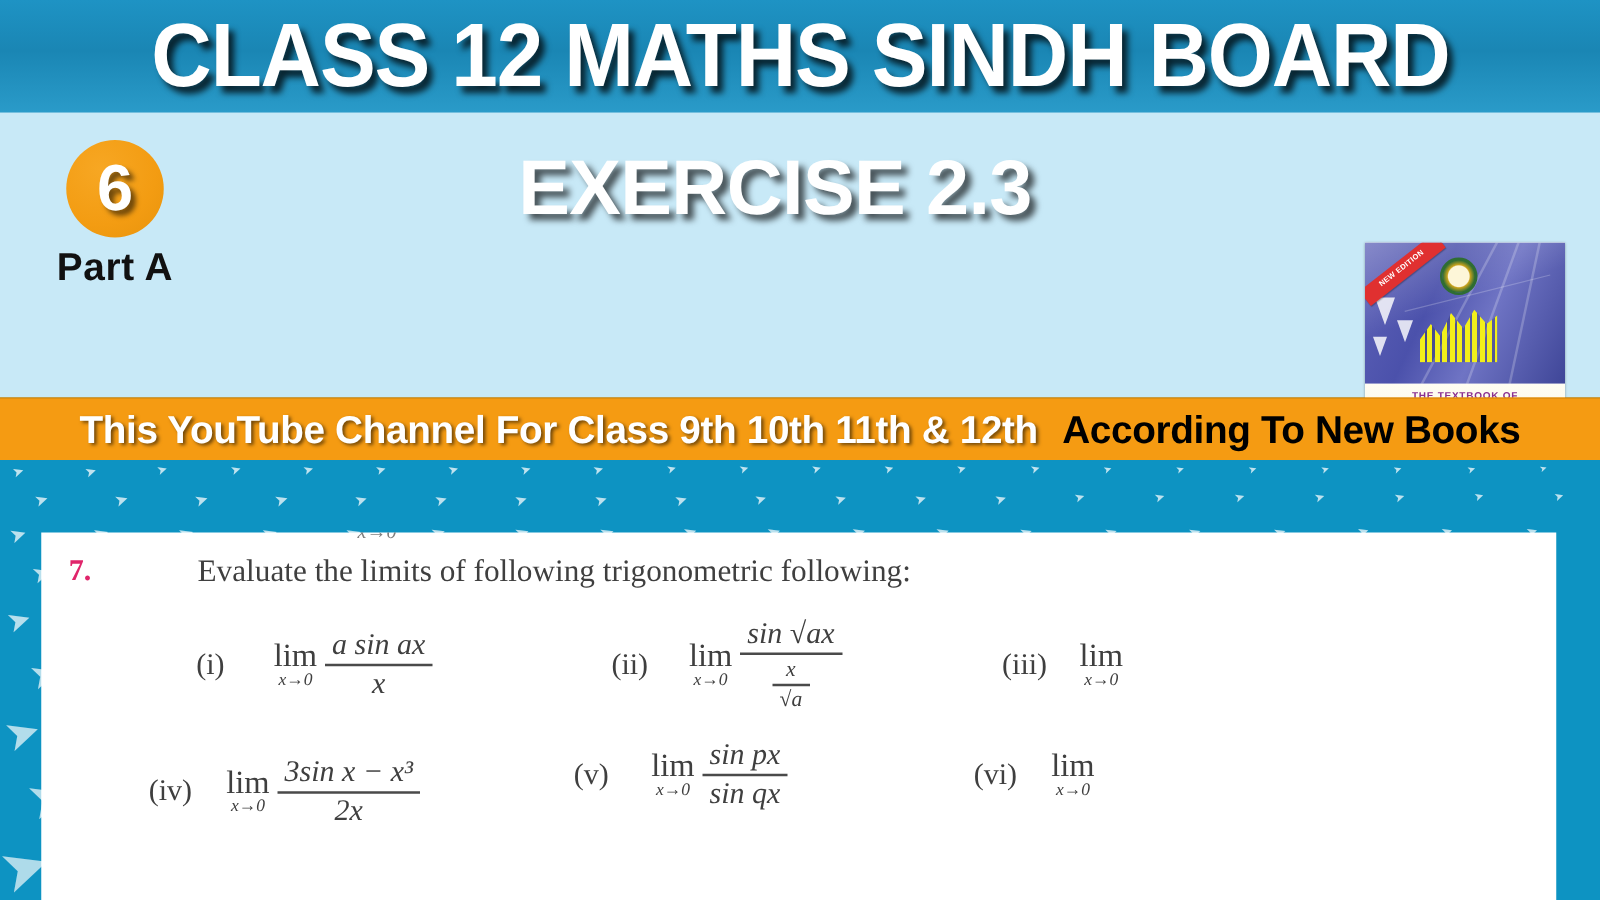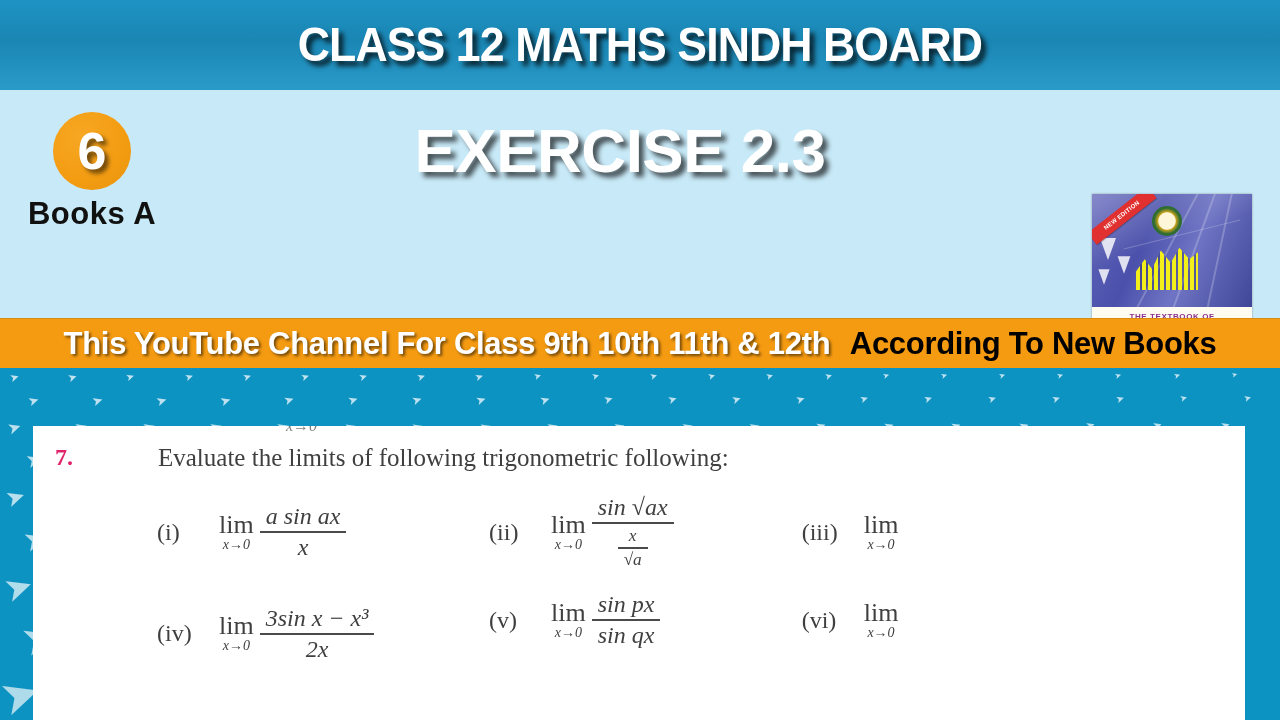--- a/index.html
+++ b/index.html
@@ -31,21 +31,21 @@
   }
   .title-band .main-title {
     position: absolute;
     left: 0; top: 50%;
     transform: translateY(-50%);
     width: 1280px;
     text-align: center;
     color: #ffffff;
     font-family: "Liberation Sans Narrow", "Liberation Sans", sans-serif;
     font-weight: bold;
-    font-size: 48px;
+    font-size: 72px;
     line-height: 72px;
     letter-spacing: -1px;
     transform-origin: center;
     text-shadow: 5px 5px 5px rgba(0,0,0,0.75);
     white-space: nowrap;
   }
   .title-band .main-title span { display: inline-block; transform: scaleX(0.93); }
 
   
   .hero {
@@ -397,21 +397,21 @@
   <div class="title-band">
     <div class="main-title">
       <span>CLASS 12 MATHS SINDH BOARD</span>
     </div>
   </div>
 
   <div class="hero">
 
     <div class="badge-wrap">
       <div class="badge-circle">6</div>
-      <div class="badge-label">Books A</div>
+      <div class="badge-label">Part A</div>
     </div>
 
     <div class="hero-center">
       <div class="hero-line">EXERCISE 2.3</div>
     </div>
 
     <div class="book">
       <div class="book-top">
         <div class="bk-diag" style="left:70px; top:-10px; width:1.5px; height:150px; transform:rotate(28deg);"></div>
         <div class="bk-diag" style="left:100px; top:-20px; width:1.5px; height:160px; transform:rotate(20deg);"></div>
@@ -648,21 +648,21 @@
             <span class="lim">
               <span class="op">lim</span>
               <span class="sub">x→0</span>
             </span>
           </div>
         </div>
       </div>
 
       <div class="row">
 
-        <div class="item" style="width:340px; padding-left:118px;margin-top:27px;">
+        <div class="item" style="width:340px; padding-left:80px;margin-top:27px;">
           <div class="tag">(iv)</div>
           <div class="expr">
             <span class="lim">
               <span class="op">lim</span>
               <span class="sub">x→0</span>
             </span>
             <span class="frac">
               <span class="num it">3sin x − x³</span>
               <span class="bar"></span>
               <span class="den it">2x</span>

